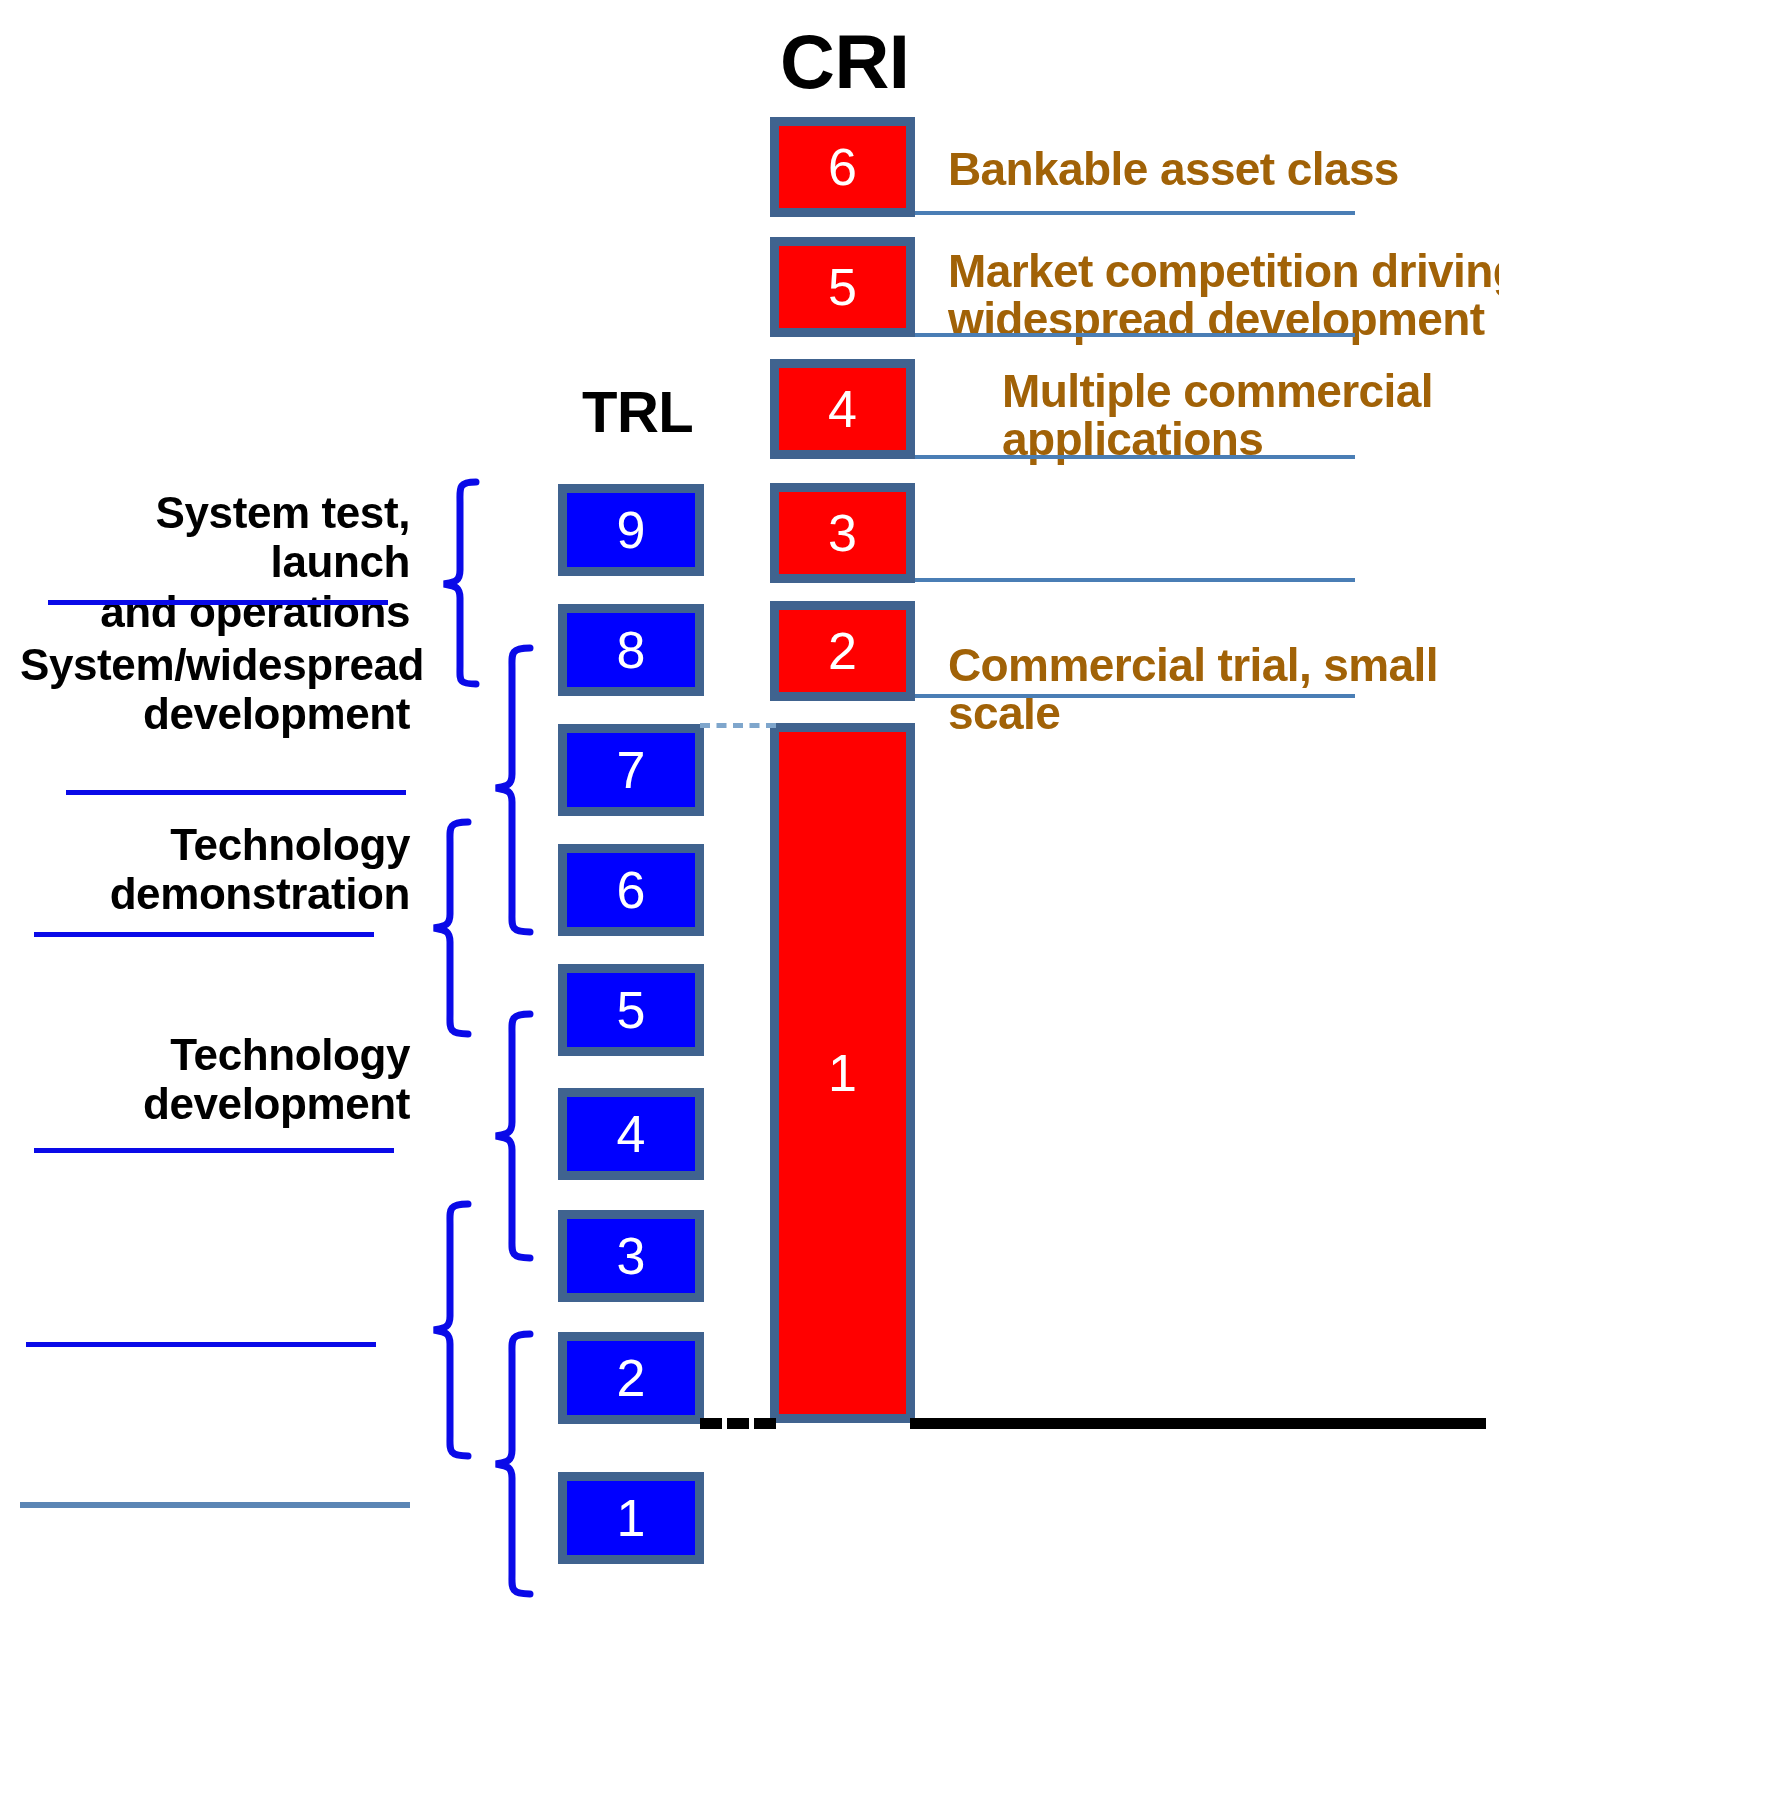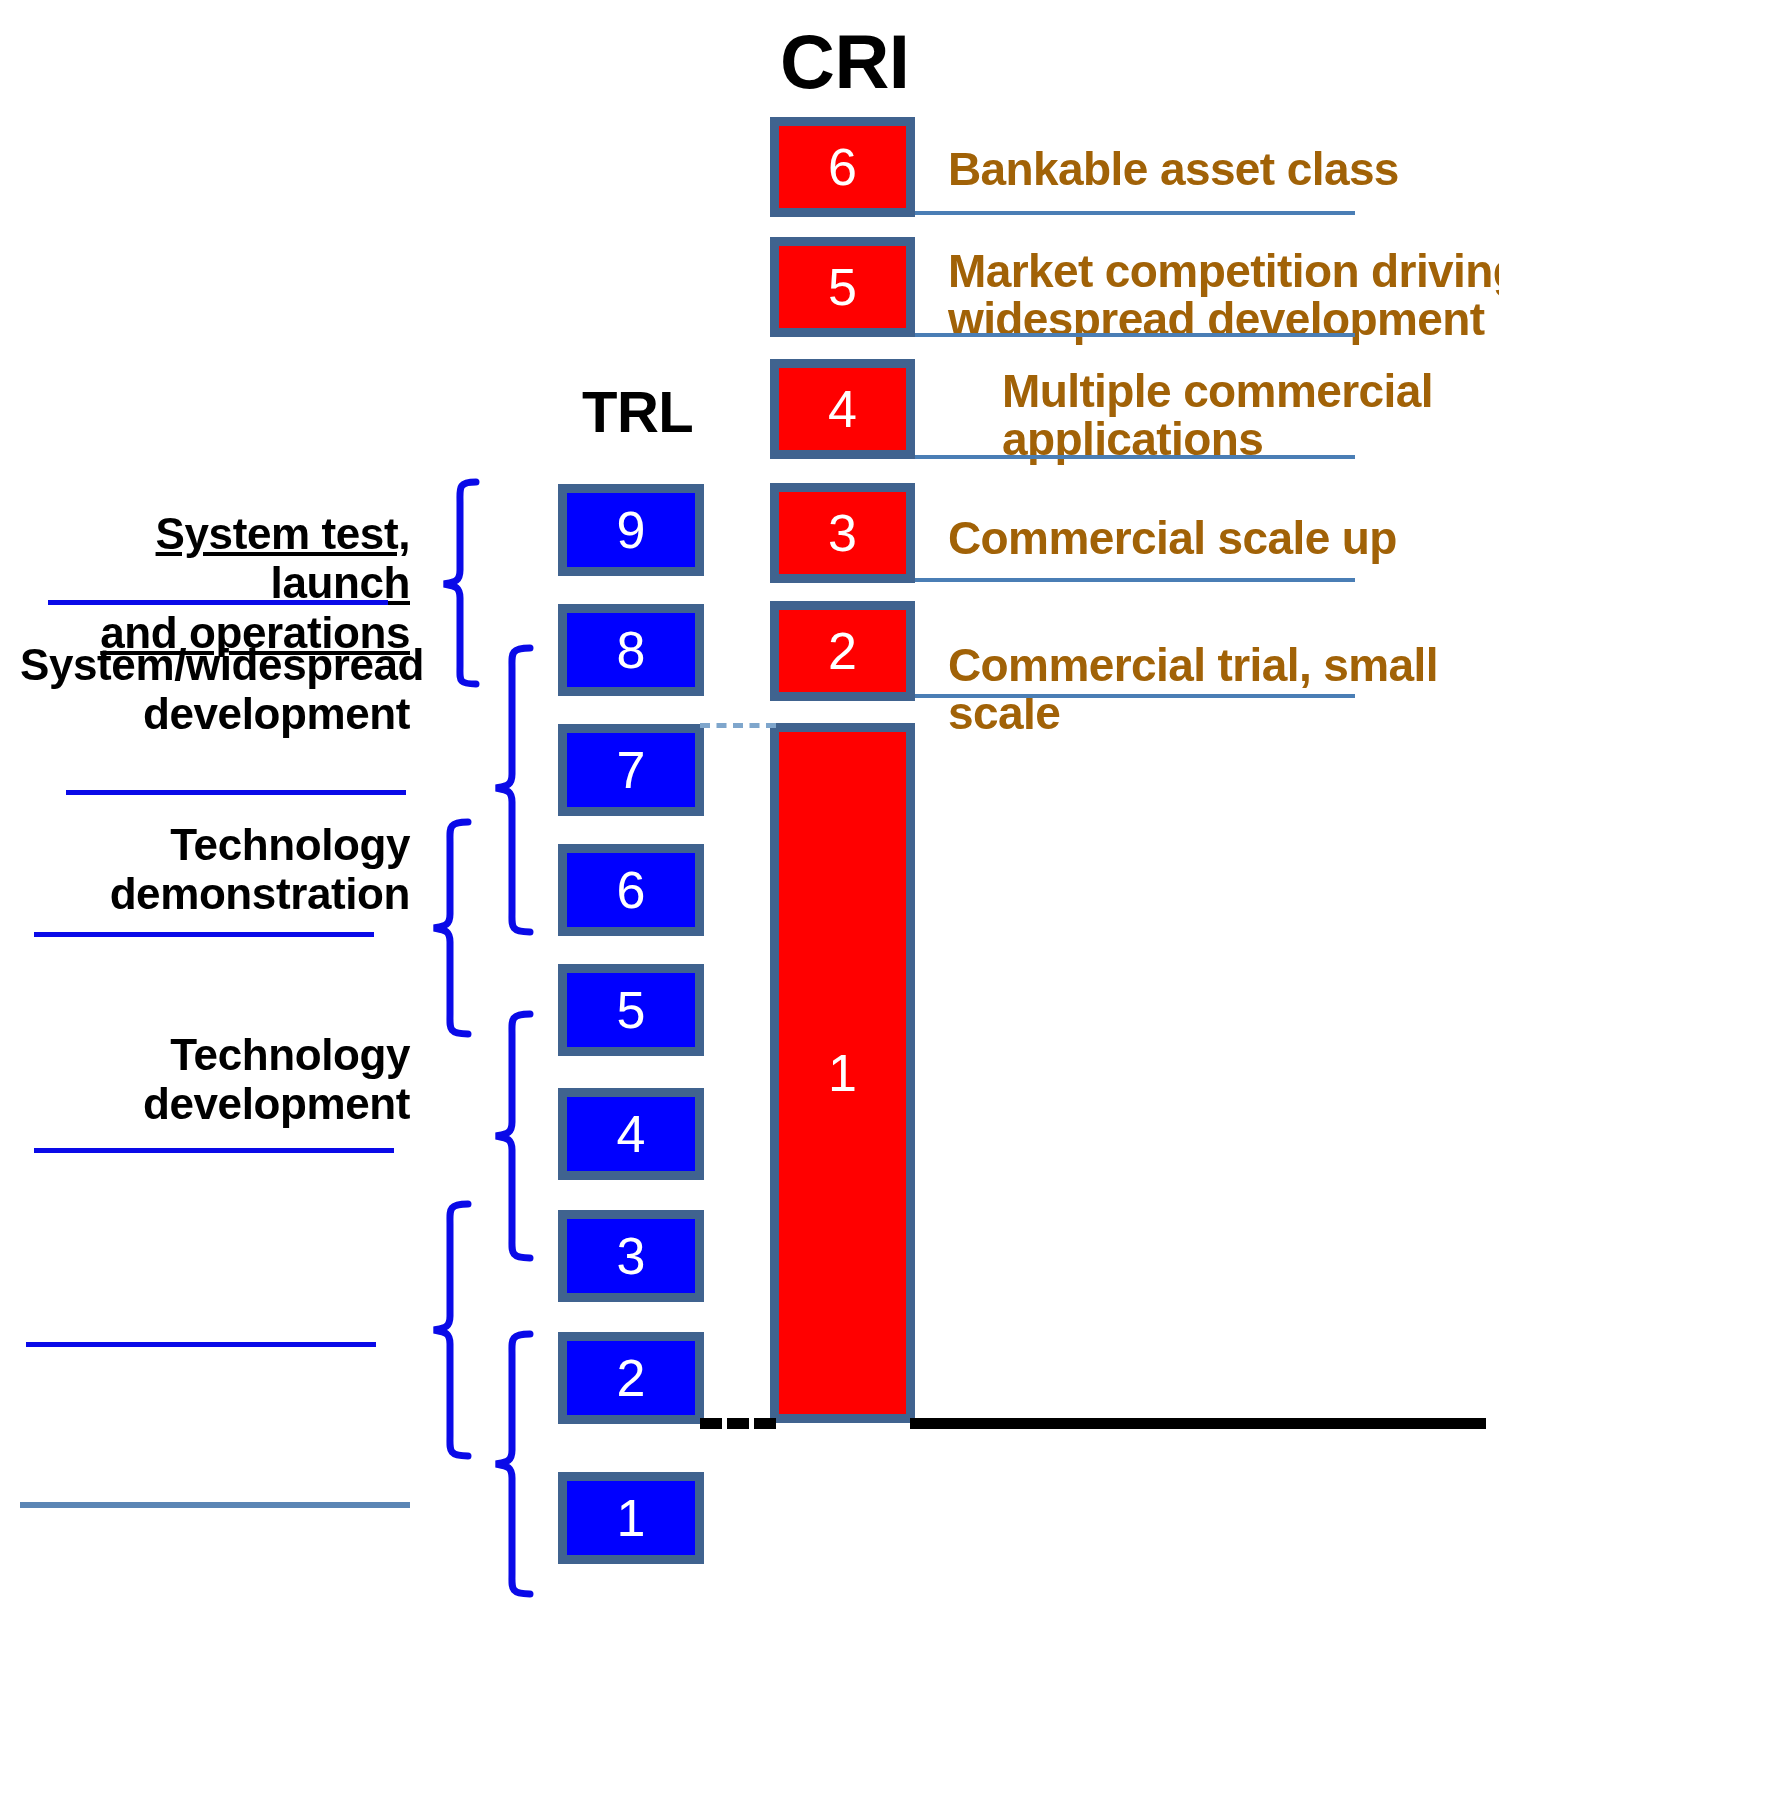--- a/index.html
+++ b/index.html
@@ -125,39 +125,38 @@
   <div class="cri-rule" style="left:915px;top:211px;width:440px;"></div>
 
   <div class="cri-desc" style="left:948px;top:248px;width:840px;">Market competition driving
 widespread development</div>
   <div class="cri-rule" style="left:915px;top:333px;width:440px;"></div>
 
   <div class="cri-desc" style="left:1002px;top:368px;width:780px;">Multiple commercial
 applications</div>
   <div class="cri-rule" style="left:915px;top:455px;width:440px;"></div>
 
-  <div class="cri-desc" style="left:948px;top:515px;width:780px;">Commercial scale up</div>
   <div class="cri-rule" style="left:915px;top:578px;width:440px;"></div>
 
   <div class="cri-desc" style="left:948px;top:610px;width:790px;margin-top:32px;">Commercial trial, small
 scale</div>
   <div class="cri-rule" style="left:915px;top:694px;width:440px;"></div>
 
 
   <div class="lvl-box trl" style="left:558px;top:484px;width:146px;height:92px;">9</div>
   <div class="lvl-box trl" style="left:558px;top:604px;width:146px;height:92px;">8</div>
   <div class="lvl-box trl" style="left:558px;top:724px;width:146px;height:92px;">7</div>
   <div class="lvl-box trl" style="left:558px;top:844px;width:146px;height:92px;">6</div>
   <div class="lvl-box trl" style="left:558px;top:964px;width:146px;height:92px;">5</div>
   <div class="lvl-box trl" style="left:558px;top:1088px;width:146px;height:92px;">4</div>
   <div class="lvl-box trl" style="left:558px;top:1210px;width:146px;height:92px;">3</div>
   <div class="lvl-box trl" style="left:558px;top:1332px;width:146px;height:92px;">2</div>
   <div class="lvl-box trl" style="left:558px;top:1472px;width:146px;height:92px;">1</div>
 
-  <div class="trl-label" style="left:20px;top:509px;width:390px;text-decoration:underline;">System test, launch
+  <div class="trl-label" style="left:20px;top:488px;width:390px;">System test, launch
 and operations</div>
   <div class="trl-rule" style="left:48px;top:600px;width:340px;"></div>
 
   <div class="trl-label" style="left:20px;top:640px;width:390px;">System/widespread
 development</div>
   <div class="trl-rule" style="left:66px;top:790px;width:340px;"></div>
 
   <div class="trl-label" style="left:20px;top:820px;width:390px;">Technology
 demonstration</div>
   <div class="trl-rule" style="left:34px;top:932px;width:340px;"></div>

